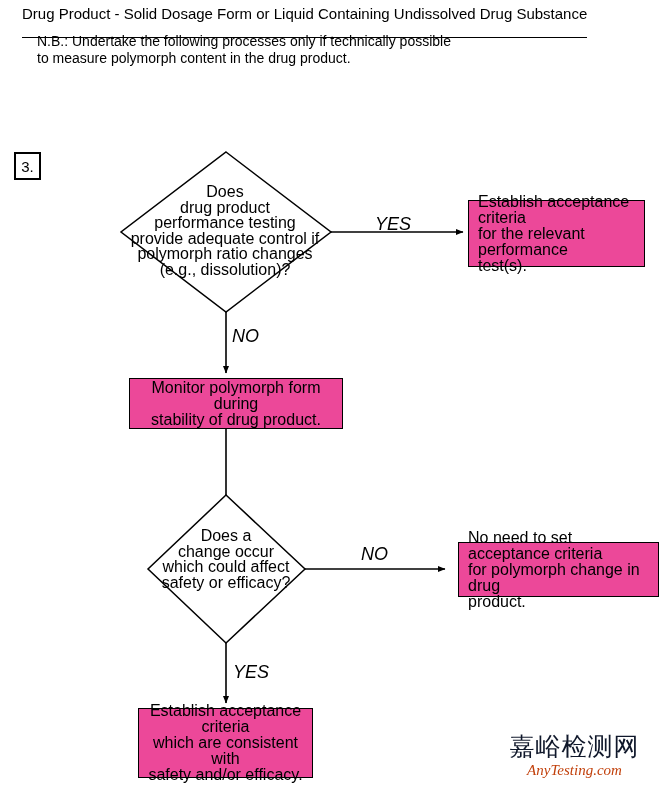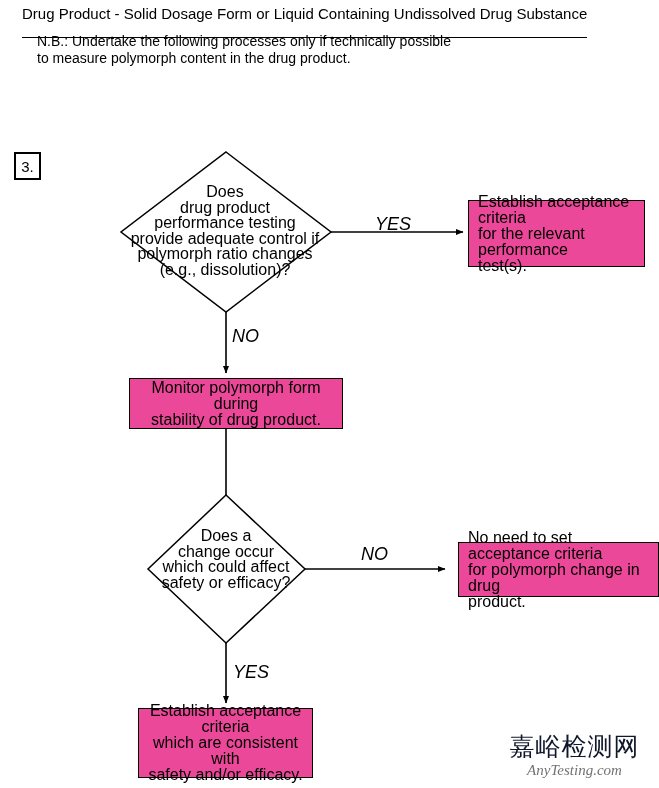--- a/index.html
+++ b/index.html
@@ -118,21 +118,21 @@
   .wm-cn {
     font-size: 25px;
     letter-spacing: 1px;
     color: #0f172a;
     line-height: 28px;
     font-family: "DejaVu Sans", sans-serif;
   }
   .wm-en {
     font-size: 15px;
     font-style: italic;
-    color: #737373;
+    color: #c2410c;
     line-height: 18px;
     font-family: "Liberation Serif", serif;
   }
 </style>
 </head>
 <body>
 
 <div id="page">
 
   <div class="title">Drug Product - Solid Dosage Form or Liquid Containing Undissolved Drug Substance</div>

